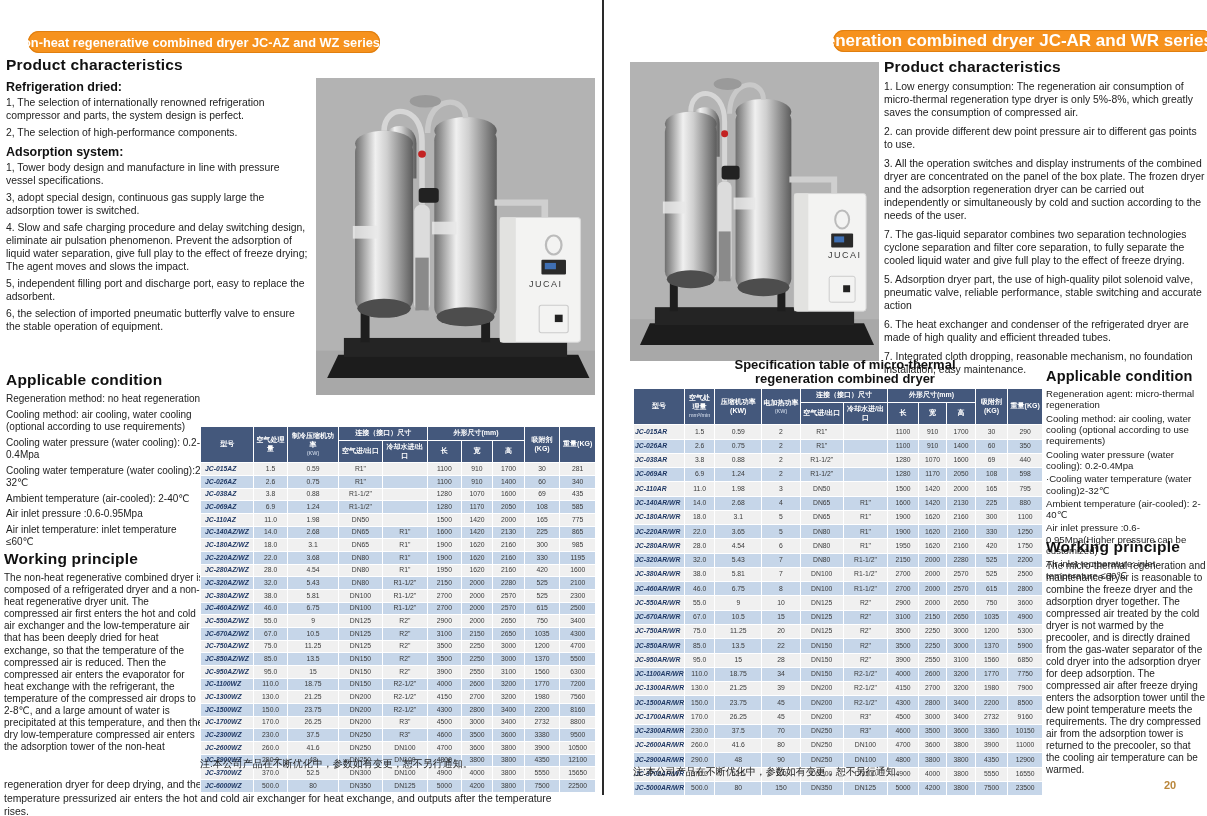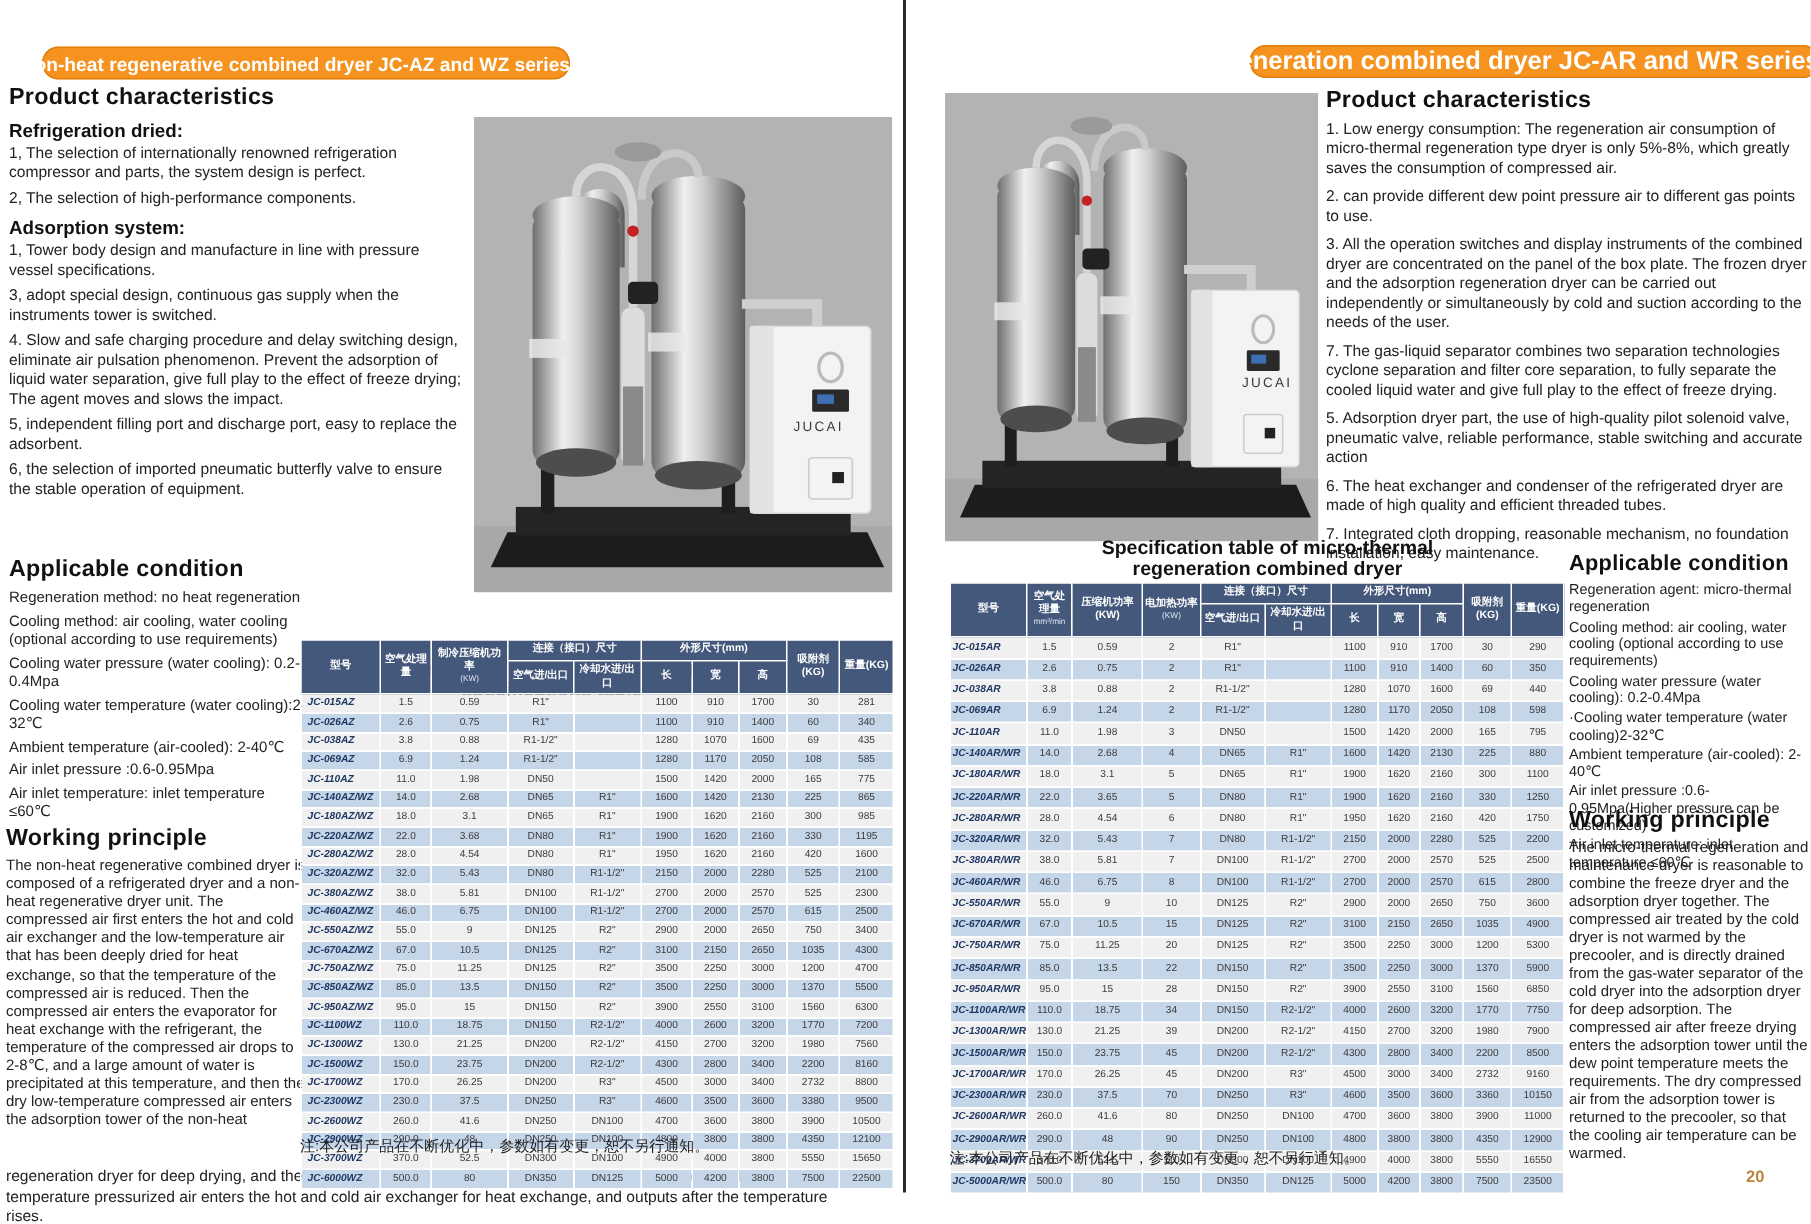--- a/index.html
+++ b/index.html
@@ -81,21 +81,21 @@
   <div id="left-chars">
     <div class="h1">Product characteristics</div>
     <div class="h2">Refrigeration dried:</div>
     <div>
         <div class="li-item">1, The selection of internationally renowned refrigeration compressor and parts, the system design is perfect.</div>
         <div class="li-item">2, The selection of high-performance components.</div>
       </div>
     <div class="h2">Adsorption system:</div>
     <div>
         <div class="li-item">1, Tower body design and manufacture in line with pressure vessel specifications.</div>
-        <div class="li-item">3, adopt special design, continuous gas supply when the instruments tower is switched.</div>
+        <div class="li-item">3, adopt special design, continuous gas supply large the adsorption tower is switched.</div>
         <div class="li-item">4. Slow and safe charging procedure and delay switching design, eliminate air pulsation phenomenon. Prevent the adsorption of liquid water separation, give full play to the effect of freeze drying; The agent moves and slows the impact.</div>
         <div class="li-item">5, independent filling port and discharge port, easy to replace the adsorbent.</div>
         <div class="li-item">6, the selection of imported pneumatic butterfly valve to ensure the stable operation of equipment.</div>
       </div>
   </div>
 
   <svg width="0" height="0" style="position:absolute">
     <defs>
       <linearGradient id="metal" x1="0" y1="0" x2="1" y2="0">
         <stop offset="0" stop-color="#6f6f6f"></stop>

